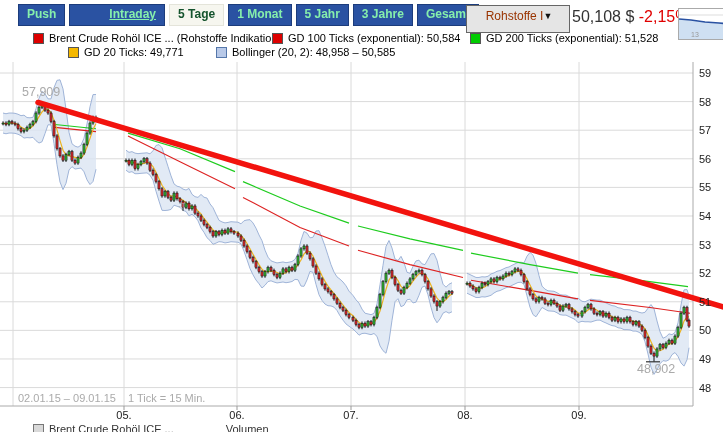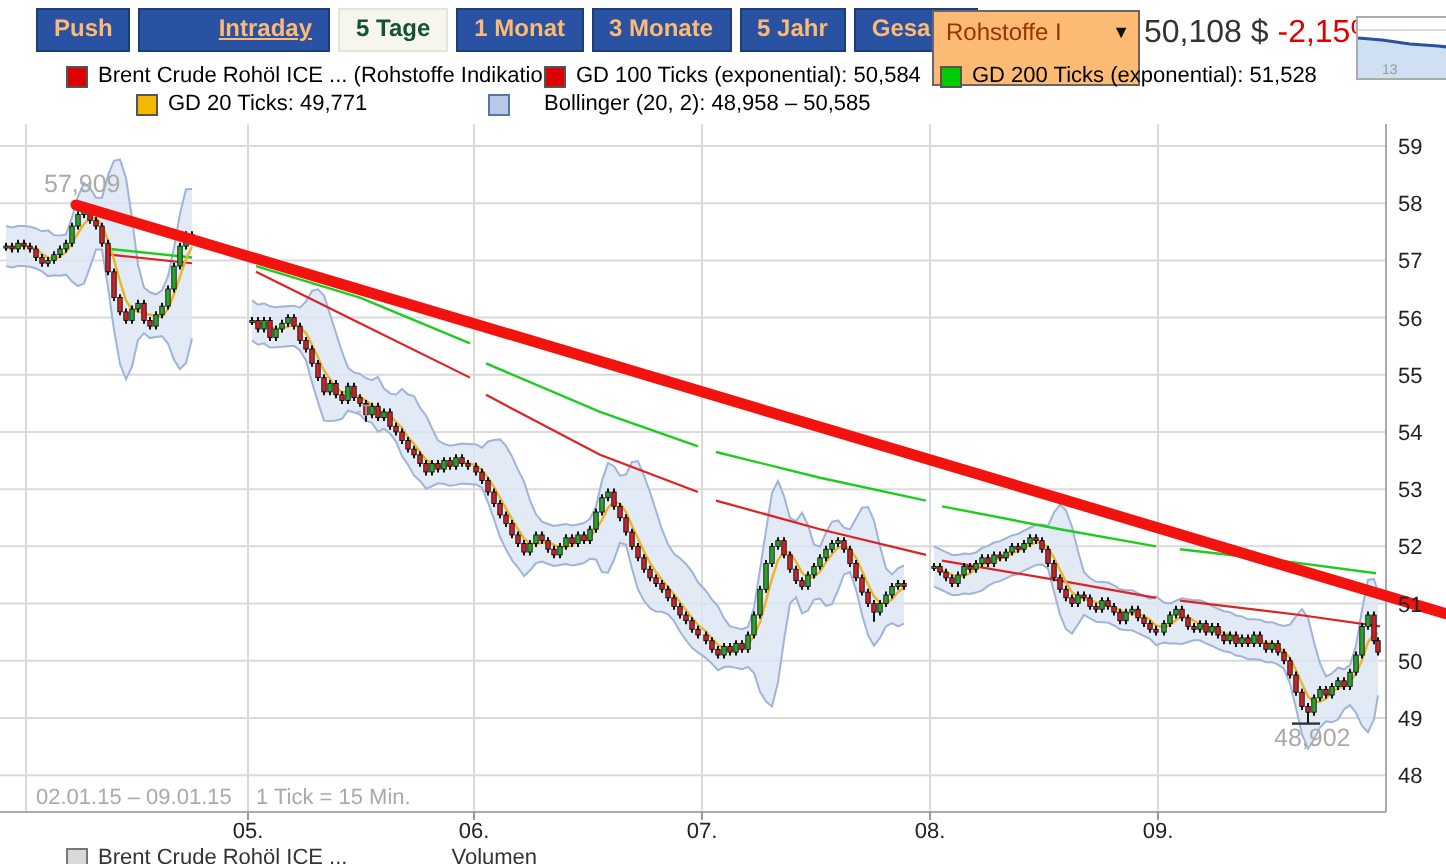--- a/index.html
+++ b/index.html
@@ -1,26 +1,26 @@
 <!DOCTYPE html>
 <html><head>
 <meta charset="utf-8">
 <style>
   html,body{margin:0;padding:0;background:#fff;}
   .page{position:relative;width:723px;height:432px;overflow:hidden;background:#fff;
         font-family:"Liberation Sans",sans-serif;font-size:11px;color:#000;}
   
   .toolbar{position:absolute;left:18px;top:4px;display:flex;gap:4px;}
-  .btn{background:#2a52a2;color:#fdba74;font-weight:bold;font-size:12px;line-height:15px;
+  .btn{background:#2a52a2;color:#86efac;font-weight:bold;font-size:12px;line-height:15px;
        padding:2px 8px 3px;border:1px solid #1c3c7c;cursor:pointer;white-space:nowrap;}
   .btn.sel{background:#f6f6ef;color:#14532d;border-color:#e4e4da;}
   .btn.und{text-decoration:underline;padding-left:39px;}
   .dropdown{position:absolute;left:466px;top:5px;width:92px;height:20px;border:1px solid #666;
-            background:#fdba74;display:flex;align-items:center;justify-content:space-between;
-            padding:0 4px 16px 6px;font-size:12px;color:#993300;cursor:pointer;}
+            background:#e5e5e5;display:flex;align-items:center;justify-content:center;
+            padding:0 4px 6px 6px;font-size:12px;color:#993300;cursor:pointer;}
   .dropdown .arrow{color:#111;font-size:9px;}
   .quote{position:absolute;left:572px;top:8px;font-size:16px;color:#333;white-space:nowrap;}
   .quote .chg{color:#e00000;}
   .thumb{position:absolute;left:678px;top:8px;width:60px;height:30px;border:1px solid #aaa;background:#fff;}
   
   .lgrow{position:absolute;height:13px;}
   .lgitem{position:absolute;display:flex;align-items:center;white-space:nowrap;}
   .sq{width:9px;height:9px;border:1px solid #555;margin-right:5px;flex:0 0 auto;}
   
   svg.chart{position:absolute;left:0;top:0;}
@@ -539,22 +539,22 @@
       <text x="579" y="419" fill="#222" font-size="11" font-family="&quot;Liberation Sans&quot;,sans-serif" text-anchor="middle">09.</text>
       <text x="18" y="402" fill="#aaaaaa" font-size="11" font-family="&quot;Liberation Sans&quot;,sans-serif" text-anchor="start">02.01.15 – 09.01.15</text>
       <text x="128" y="402" fill="#aaaaaa" font-size="11" font-family="&quot;Liberation Sans&quot;,sans-serif" text-anchor="start">1 Tick = 15 Min.</text>
     </svg>
 
   <div class="toolbar" id="toolbarButtons">
       <div class="btn">Push</div>
       <div class="btn und">Intraday</div>
       <div class="btn sel">5 Tage</div>
       <div class="btn">1 Monat</div>
-      <div class="btn">3 Monate</div>
       <div class="btn">5 Jahr</div>
+      <div class="btn">3 Jahre</div>
       <div class="btn">Gesamt</div>
     </div>
 
   <div class="dropdown">
     <span>Rohstoffe I</span>
     <span class="arrow">▼</span>
   </div>
 
   <div class="quote">
     <span>50,108 $</span>
@@ -582,21 +582,21 @@
         <span class="lgitem" style="left: 470px;">
           <span class="sq" style="background: rgb(0, 204, 0); border-color: rgb(85, 85, 85);"></span>
           <span>GD 200 Ticks (exponential): 51,528</span>
         </span>
       </div>
       <div class="lgrow" style="top: 46px; left: 0px;">
         <span class="lgitem" style="left: 33px; padding-left: 35px;">
           <span class="sq" style="background: rgb(245, 184, 0); border-color: rgb(85, 85, 85);"></span>
           <span>GD 20 Ticks: 49,771</span>
         </span>
-        <span class="lgitem" style="left: 244px; gap: 12px;">
+        <span class="lgitem" style="left: 216px;">
           <span class="sq" style="background: rgb(184, 201, 232); border-color: rgb(85, 119, 170);"></span>
           <span>Bollinger (20, 2): 48,958 – 50,585</span>
         </span>
       </div>
     </div>
 
   <div class="volrow">
     <span class="sq"></span>
     <span>Brent Crude Rohöl ICE ...</span>
     <span class="gap"></span>

